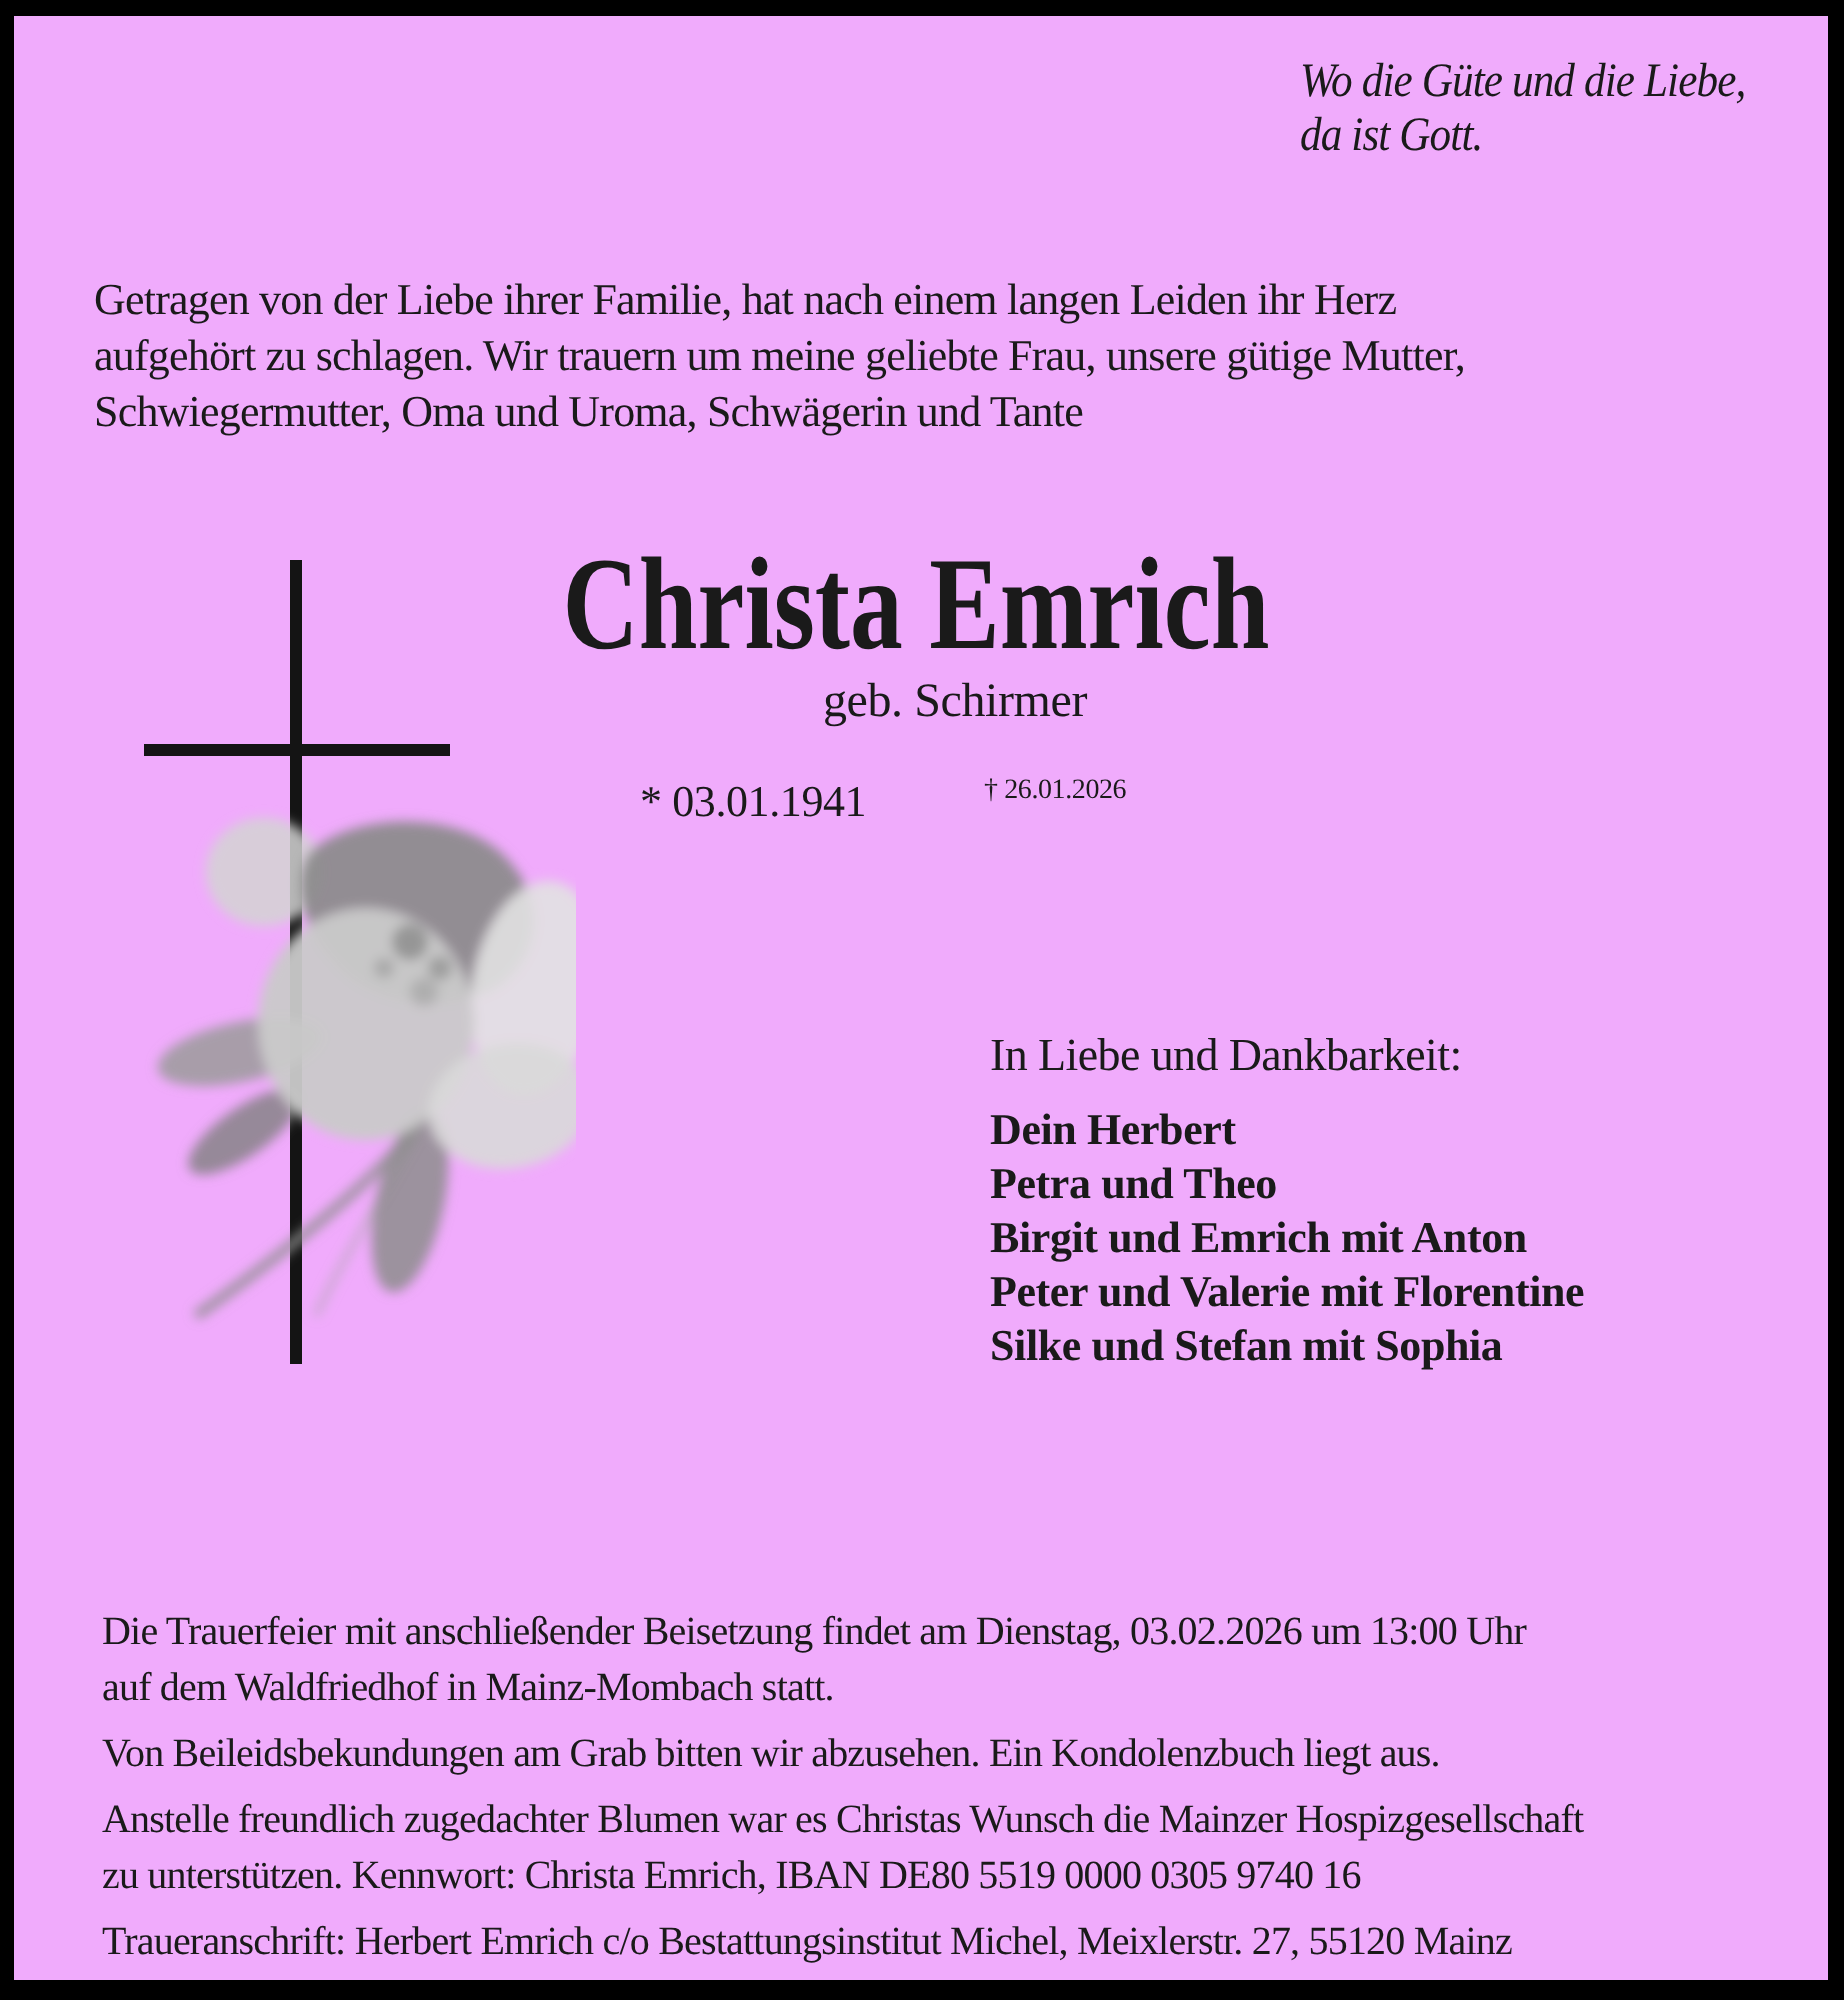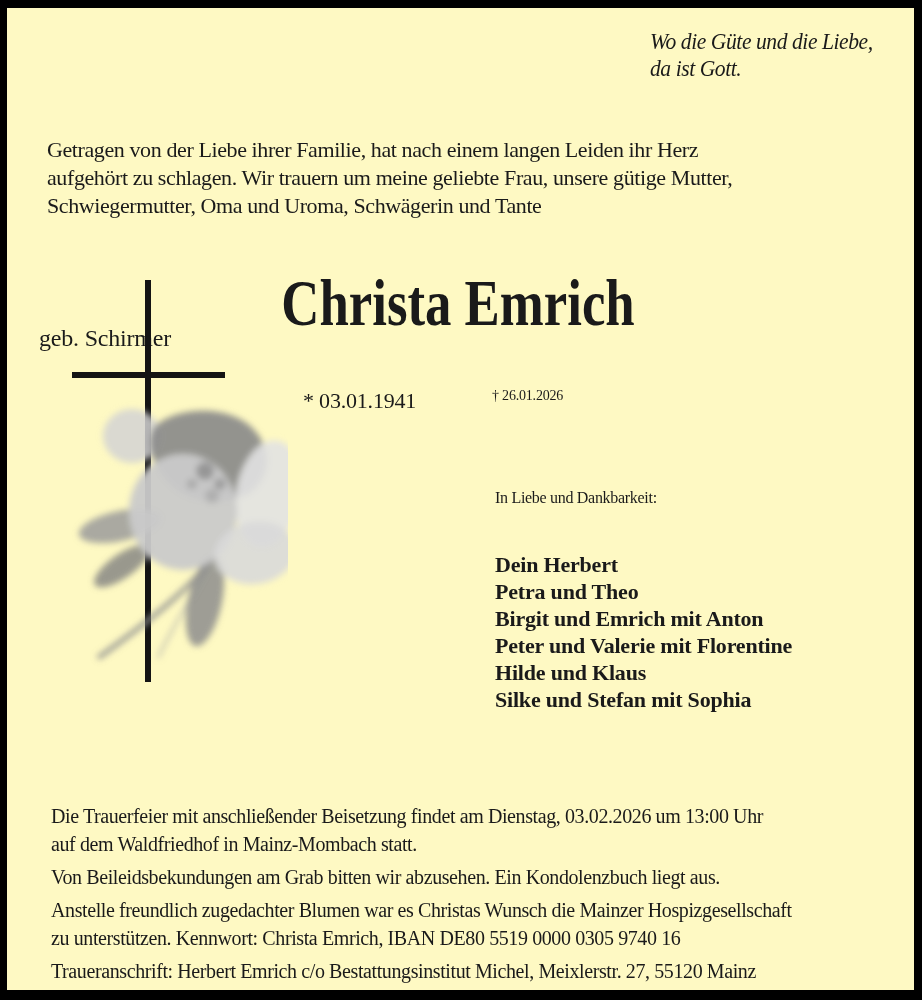--- a/index.html
+++ b/index.html
@@ -1,19 +1,19 @@
 <!DOCTYPE html>
 <html><head>
 <meta charset="utf-8">
 <style>
   html,body{margin:0;padding:0;background:#e8e8e8;}
   .page{
     position:relative;
     width:922px;height:1000px;
-    background:#fef9c3;
+    background:#f0abfc;
     overflow:hidden;
     font-family:"Liberation Serif","DejaVu Serif",serif;
     color:#1a1a1a;
   }
   
   .frame-top,.frame-bottom,.frame-left,.frame-right{position:absolute;background:#000;}
   .frame-top{left:0;top:0;width:922px;height:8px;}
   .frame-bottom{left:0;top:990px;width:922px;height:10px;}
   .frame-left{left:0;top:0;width:7px;height:1000px;}
   .frame-right{left:914px;top:0;width:8px;height:1000px;}
@@ -30,33 +30,33 @@
     white-space:pre-line;
   }
   .name{
     position:absolute;left:0;right:6px;top:270px;
     text-align:center;
     font-size:66px;line-height:66px;font-weight:bold;
     transform:scaleX(0.8);transform-origin:center top;
     white-space:nowrap;
   }
   .birthname{
-    position:absolute;left:0;right:6px;top:325px;
-    font-size:24px;letter-spacing:-0.2px;margin-left:39px;
+    position:absolute;left:0;right:6px;top:338px;
+    text-align:center;font-size:24px;letter-spacing:-0.2px;margin-left:39px;
   }
-  .birthdate{position:absolute;left:303px;top:388px;font-size:22px;letter-spacing:-0.2px;}
+  .birthdate{position:absolute;left:320px;top:388px;font-size:22px;letter-spacing:-0.2px;}
   .deathdate{position:absolute;left:492px;top:388px;font-size:14px;letter-spacing:-0.2px;text-align:center;}
 
   .cross-v{position:absolute;left:145px;top:280px;width:6px;height:402px;background:#141414;}
   .cross-h{position:absolute;left:72px;top:372px;width:153px;height:6px;background:#141414;}
   .flower{position:absolute;left:70px;top:396px;width:218px;height:272px;}
 
   .tribute-heading{
-    position:absolute;left:495px;top:489px;
-    font-size:16px;letter-spacing:-0.3px;
+    position:absolute;left:495px;top:515px;
+    font-size:23px;letter-spacing:-0.3px;
   }
   .mourners{
     position:absolute;left:495px;top:522px;
     font-size:22px;font-weight:bold;line-height:27px;letter-spacing:-0.2px;margin-top:29px;
   }
   .notices{
     position:absolute;left:51px;top:786px;width:820px;
     font-size:20px;line-height:28px;letter-spacing:-0.4px;margin-top:16px;
   }
   .notices p{margin:0 0 5px 0;white-space:pre-line;}
@@ -110,21 +110,20 @@
     </g>
   </svg>
 
   <div class="tribute-heading">In Liebe und Dankbarkeit:</div>
 
   <div class="mourners">
     <div>Dein Herbert</div>
     <div>Petra und Theo</div>
     <div>Birgit und Emrich mit Anton</div>
     <div>Peter und Valerie mit Florentine</div>
-    <div>Hilde und Klaus</div>
     <div>Silke und Stefan mit Sophia</div>
   </div>
 
   <div class="notices">
     <p>Die Trauerfeier mit anschließender Beisetzung findet am Dienstag, 03.02.2026 um 13:00 Uhr
 auf dem Waldfriedhof in Mainz-Mombach statt.</p>
     <p>Von Beileidsbekundungen am Grab bitten wir abzusehen. Ein Kondolenzbuch liegt aus.</p>
     <p>Anstelle freundlich zugedachter Blumen war es Christas Wunsch die Mainzer Hospizgesellschaft
 zu unterstützen. Kennwort: Christa Emrich, IBAN DE80 5519 0000 0305 9740 16</p>
     <p>Traueranschrift: Herbert Emrich c/o Bestattungsinstitut Michel, Meixlerstr. 27, 55120 Mainz</p>

